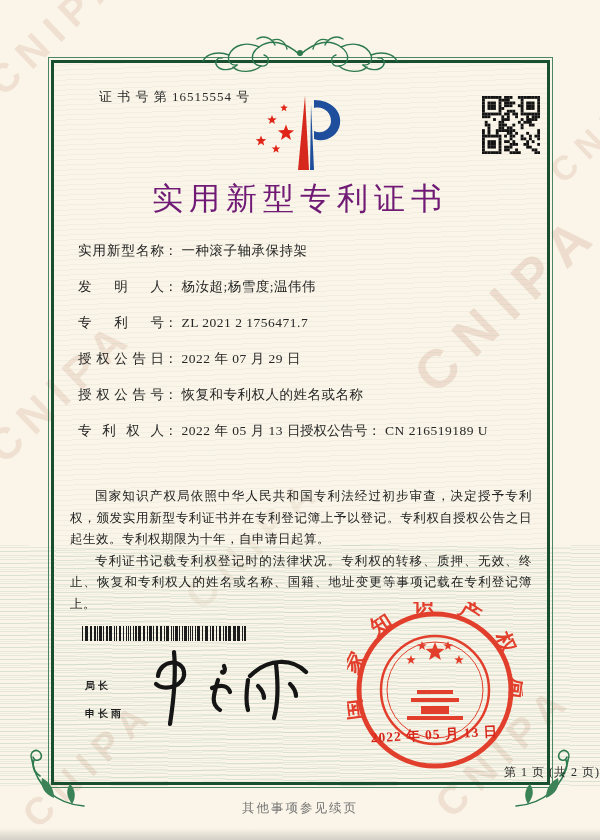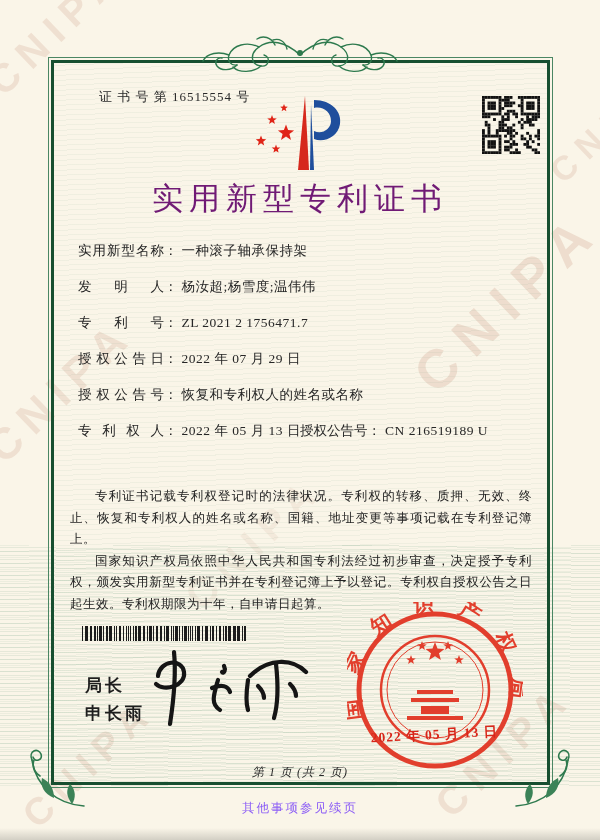--- a/index.html
+++ b/index.html
@@ -45,31 +45,31 @@
   .fvalue{letter-spacing:.5px;}
   .pair2{position:absolute;left:222px;top:0;}
   
   .paras{position:absolute;left:70px;top:486px;width:462px;font-size:12.5px;line-height:21.5px;
          letter-spacing:.5px;color:#222;text-align:justify;z-index:2;}
   .paras p{margin:0;text-indent:2em;}
   
   .barcode{position:absolute;left:82px;top:626px;z-index:2;}
   
   .director{position:absolute;left:85px;top:672px;font-family:"Liberation Sans","DejaVu Sans",sans-serif;
-            font-size:17px;font-weight:600;letter-spacing:3px;line-height:28px;color:#1e1e1e;z-index:2;}
+            font-size:10px;font-weight:600;letter-spacing:3px;line-height:28px;color:#1e1e1e;z-index:2;}
   .sig{position:absolute;left:130px;top:646px;z-index:3;}
   
   .seal{position:absolute;left:347px;top:602px;z-index:5;opacity:.92;}
   .seal-date{position:absolute;left:352px;top:726px;width:165px;text-align:center;color:#d8261a;
              font-weight:700;font-size:13.5px;letter-spacing:1px;transform:rotate(-3deg);z-index:6;}
   
-  .page-num{position:absolute;left:0;top:764px;width:600px;text-align:center;font-size:12px;
-            letter-spacing:1px;color:#2a2a2a;z-index:2;font-style:italic;}
+  .page-num{position:absolute;left:0;top:764px;width:600px;text-align:right;font-size:12px;
+            letter-spacing:1px;color:#2a2a2a;z-index:2;}
   .cont-note{position:absolute;left:0;top:800px;width:600px;text-align:center;font-size:12.5px;
-             letter-spacing:2px;color:#8b5cf6;z-index:2;}
+             letter-spacing:2px;color:#737373;z-index:2;}
   svg{display:block;}
 </style>
 </head>
 <body>
 
 <div class="page">
 
   <div class="wm wm1">CNIPA</div>
   <div class="wm wm2">CNIPA</div>
   <div class="wm wm3">CNIPA</div>
@@ -384,22 +384,22 @@
     </div>
     <div class="frow">
       <span class="fl">专利权人</span><span class="fcolon">：</span><span class="fvalue">2022 年 05 月 13 日</span>
       <span class="pair2">
         <span class="fl5">授权公告号</span><span class="fcolon">：</span><span class="fvalue">CN 216519189 U</span>
       </span>
     </div>
   </div>
 
   <div class="paras">
+    <p>国家知识产权局依照中华人民共和国专利法经过初步审查，决定授予专利权，颁发实用新型专利证书并在专利登记簿上予以登记。专利权自授权公告之日起生效。专利权期限为十年，自申请日起算。</p>
     <p>专利证书记载专利权登记时的法律状况。专利权的转移、质押、无效、终止、恢复和专利权人的姓名或名称、国籍、地址变更等事项记载在专利登记簿上。</p>
-    <p>国家知识产权局依照中华人民共和国专利法经过初步审查，决定授予专利权，颁发实用新型专利证书并在专利登记簿上予以登记。专利权自授权公告之日起生效。专利权期限为十年，自申请日起算。</p>
   </div>
 
   <div class="barcode">
     <svg width="168" height="15" viewBox="0 0 168 15">
         <rect x="0" y="0" width="1" height="15" fill="#1c1c1c"></rect>
         <rect x="3" y="0" width="3" height="15" fill="#1c1c1c"></rect>
         <rect x="8" y="0" width="2" height="15" fill="#1c1c1c"></rect>
         <rect x="12" y="0" width="2" height="15" fill="#1c1c1c"></rect>
         <rect x="15" y="0" width="1" height="15" fill="#1c1c1c"></rect>
         <rect x="17" y="0" width="3" height="15" fill="#1c1c1c"></rect>

